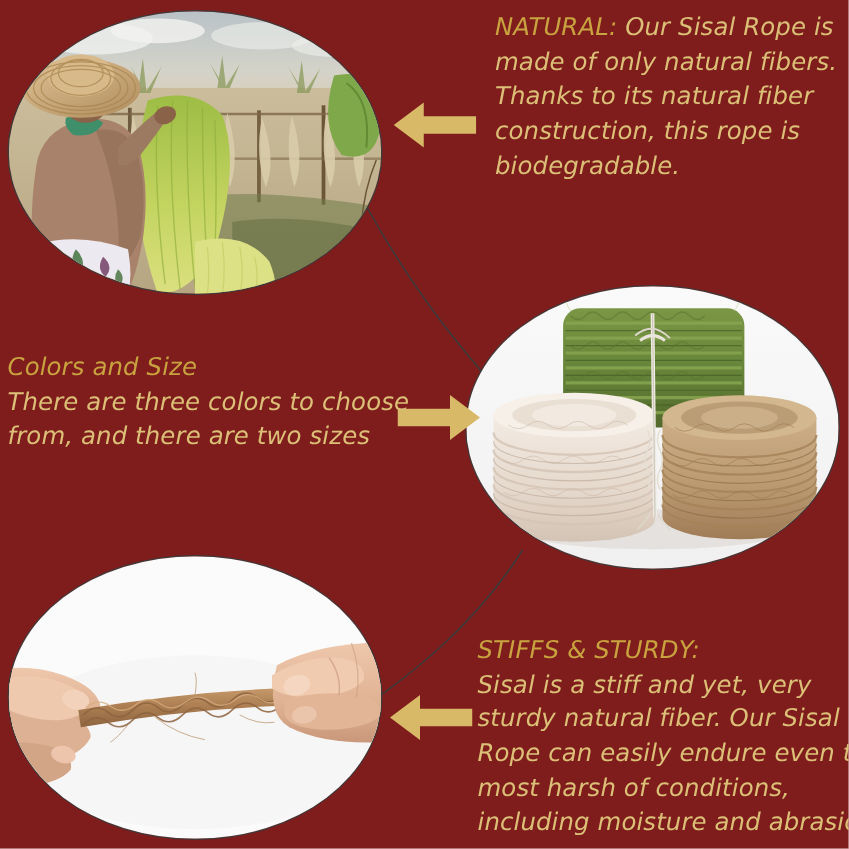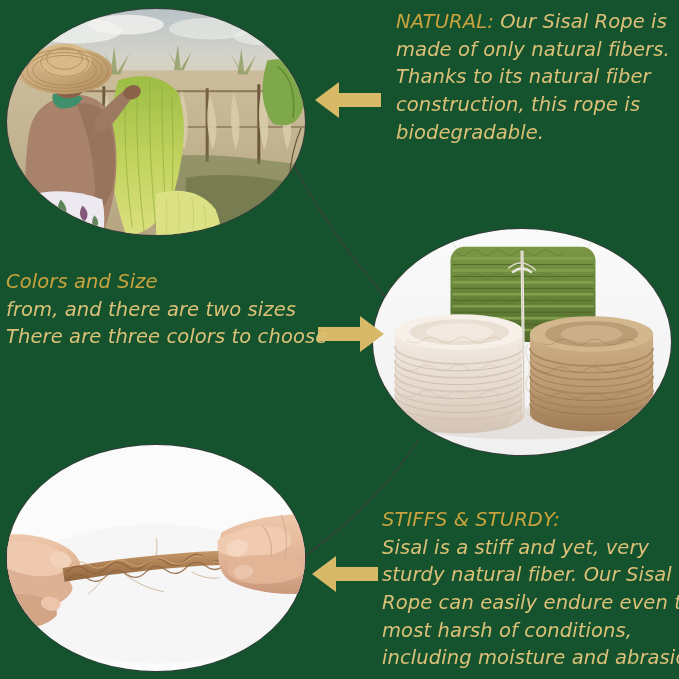--- a/index.html
+++ b/index.html
@@ -4,21 +4,21 @@
 <style>
   html, body {
     margin: 0;
     padding: 0;
     background: #ffffff;
   }
   #canvas {
     position: relative;
     width: 679px;
     height: 679px;
-    background: #14532d;
+    background: #7f1d1d;
     overflow: hidden;
     font-family: "DejaVu Sans", sans-serif;
   }
 
   
   .photo {
     position: absolute;
     overflow: hidden;
     border-radius: 50%;
     border: 1px solid #3b3b3b;
@@ -59,21 +59,21 @@
   }
   .textblock .body {
     color: #DCC077;
     font-size: 19.5px;
     letter-spacing: 0.1px;
   }
   .textblock .body .line { display: block; white-space: nowrap; }
 
   #text-natural { left: 396px; top: 8px;   width: 288px; }
   #text-natural .heading { display: inline; }
-  #text-colors  { left: 6px;   top: 268px; width: 330px; }
+  #text-colors  { left: 6px;   top: 280px; width: 330px; }
   #text-sturdy  { left: 382px; top: 506px; width: 300px; }
 </style>
 </head>
 <body>
 
 <div id="canvas">
 
   <svg id="connectors" viewBox="0 0 679 679">
     <path d="M 292 163 C 340 250 380 290 418 336" fill="none" stroke="#3b3b3b" stroke-width="1.2"></path>
     <path d="M 418 440 C 380 500 330 540 276 576" fill="none" stroke="#3b3b3b" stroke-width="1.2"></path>
@@ -399,22 +399,22 @@
       <span class="line">made of only natural fibers.</span>
       <span class="line">Thanks to its natural fiber</span>
       <span class="line">construction, this rope is</span>
       <span class="line">biodegradable.</span>
     </div>
   </div>
 
   <div class="textblock" id="text-colors">
     <div class="heading">Colors and Size</div>
     <div class="body">
+      <span class="line">There are three colors to choose</span>
       <span class="line">from, and there are two sizes</span>
-      <span class="line">There are three colors to choose</span>
     </div>
   </div>
 
   <div class="textblock" id="text-sturdy">
     <div class="heading">STIFFS &amp; STURDY:</div>
     <div class="body">
       <span class="line">Sisal is a stiff and yet, very</span>
       <span class="line">sturdy natural fiber. Our Sisal</span>
       <span class="line">Rope can easily endure even the</span>
       <span class="line">most harsh of conditions,</span>

